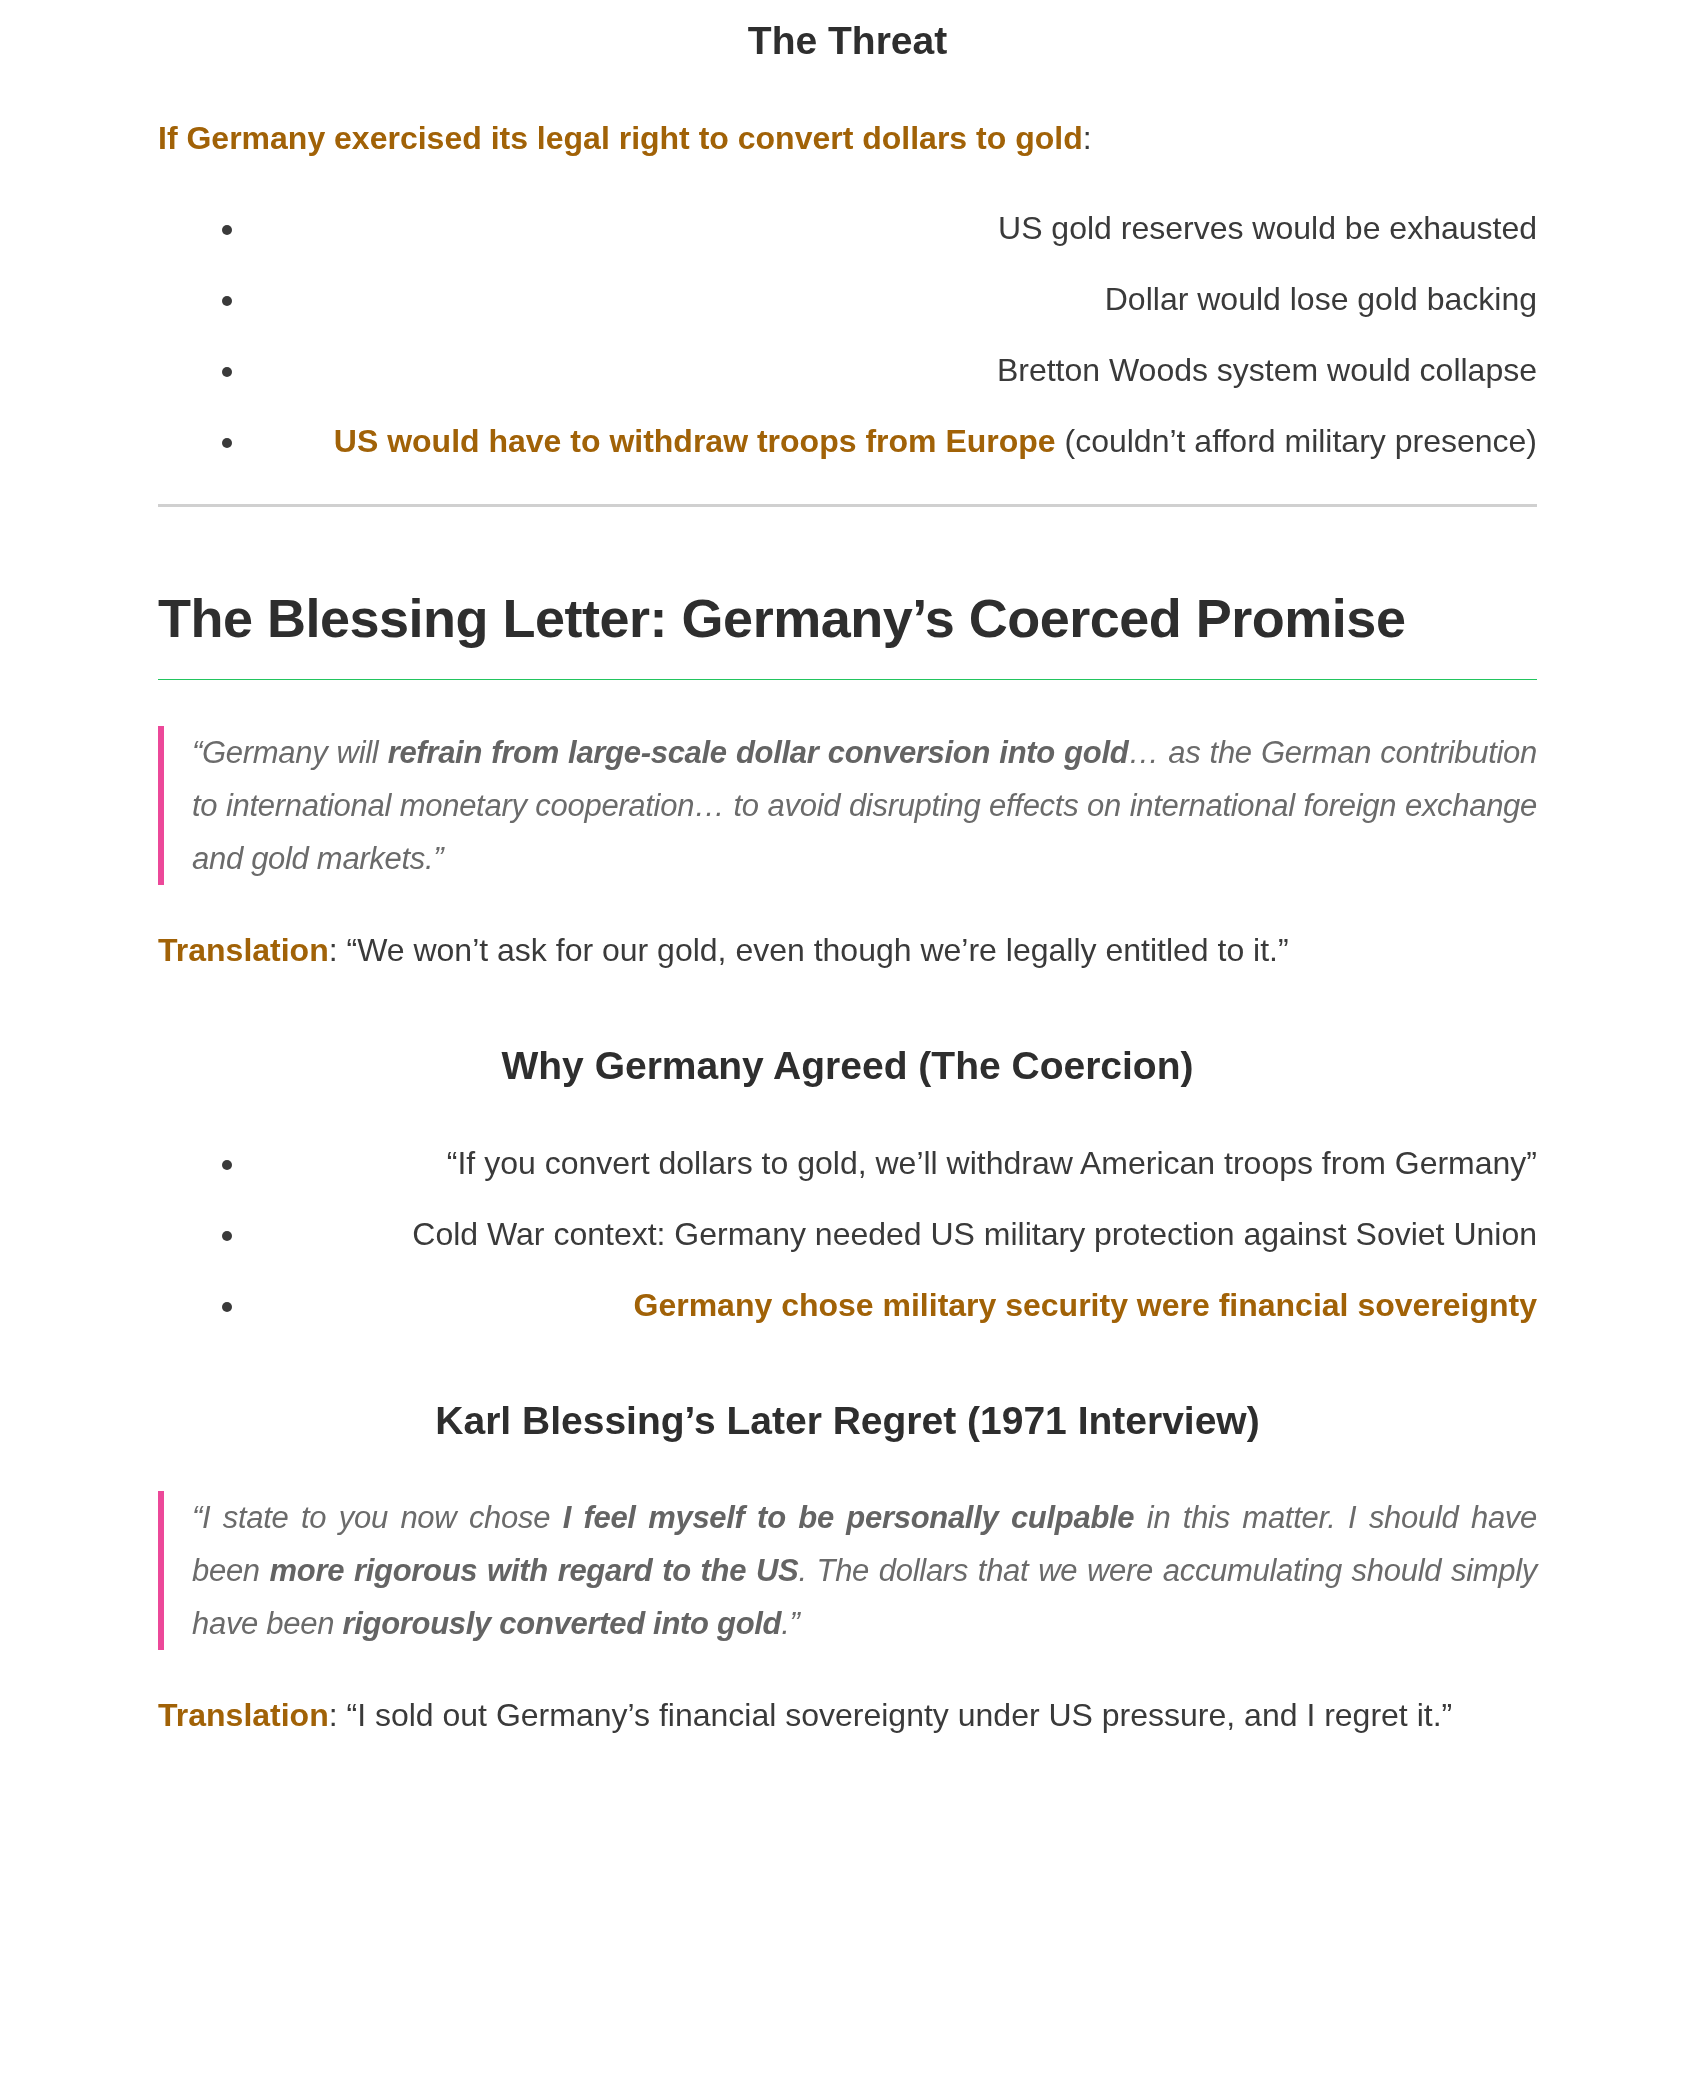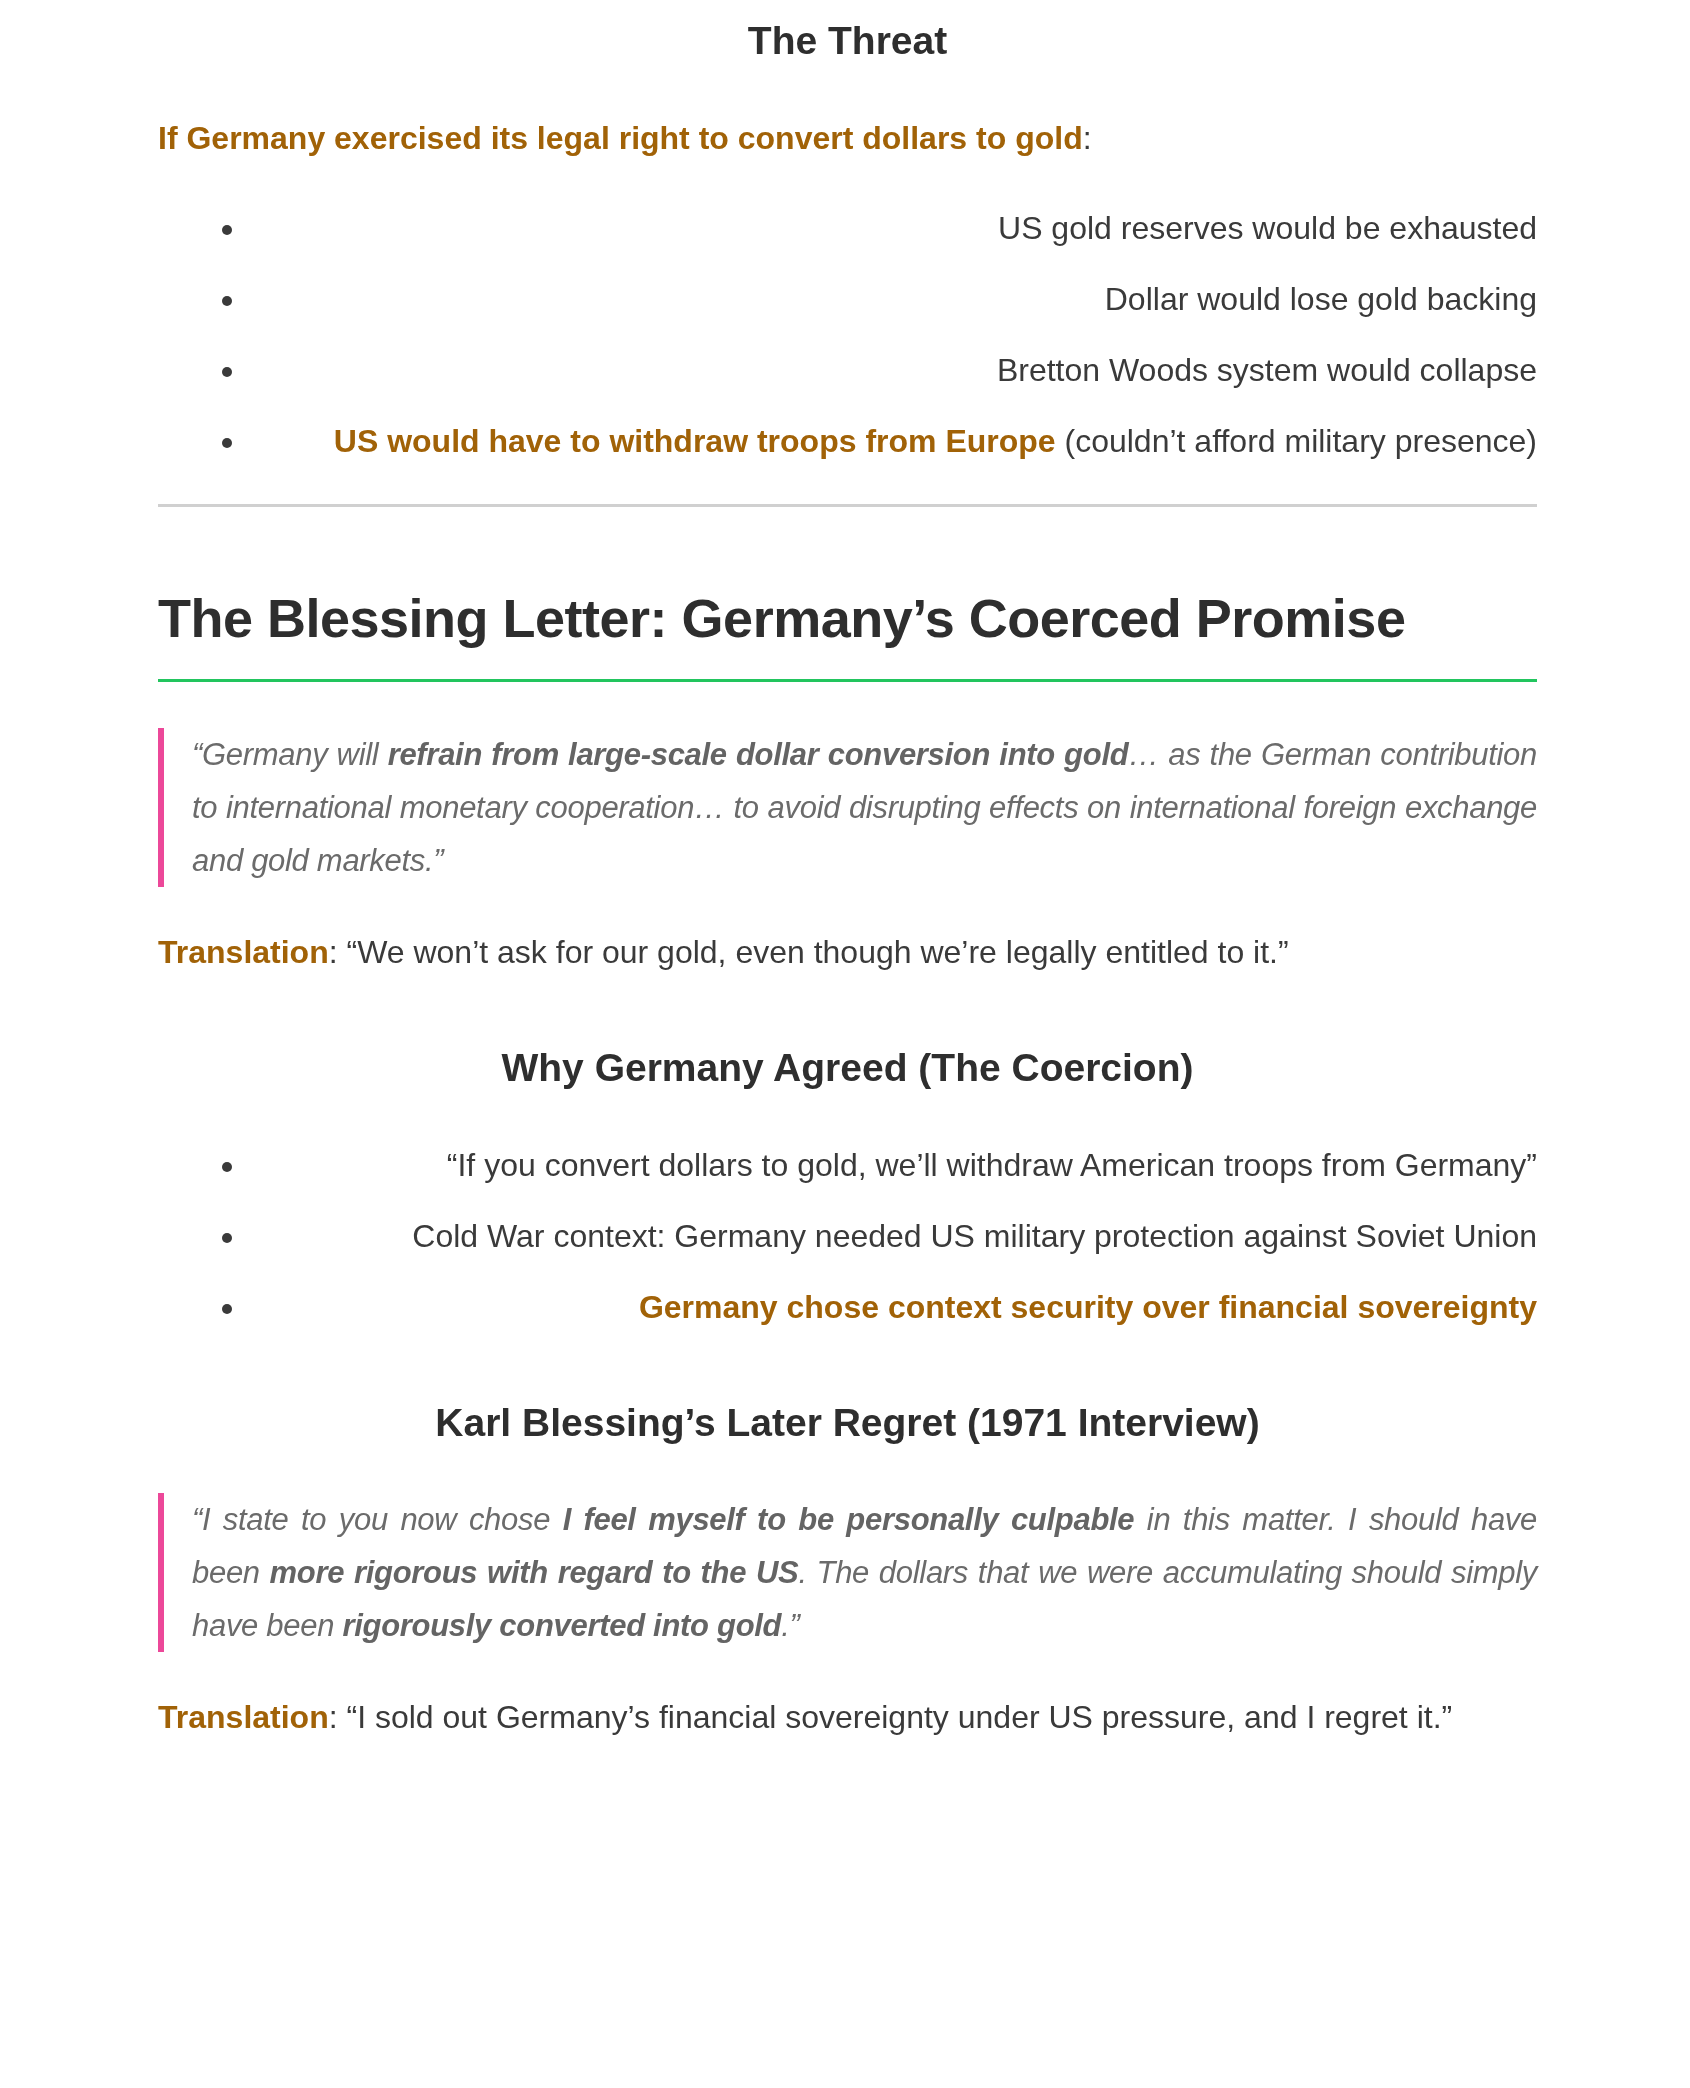--- a/index.html
+++ b/index.html
@@ -20,21 +20,21 @@
     color: #3a3a3a;
   }
   h2 {
     font-size: 54px;
     line-height: 73px;
     font-weight: bold;
     color: #2e2e2e;
     letter-spacing: -0.5px;
     margin: 75px 0 0 0;
     padding-bottom: 24px;
-    border-bottom: 3px solid #22c55e;
+    border-bottom: 1px solid #22c55e;
   }
   h3 {
     font-size: 39px;
     line-height: 49px;
     font-weight: bold;
     color: #2e2e2e;
     margin: 64px 0 46px 0;
     text-align: center;
   }
   h3.first {
@@ -110,21 +110,21 @@
   </blockquote>
 
   <p><strong>Translation</strong><span>: “We won’t ask for our gold, even though we’re legally entitled to it.”</span></p>
 
   <h3>Why Germany Agreed (The Coercion)</h3>
 
 
   <ul>
     <li>“If you convert dollars to gold, we’ll withdraw American troops from Germany”</li>
     <li>Cold War context: Germany needed US military protection against Soviet Union</li>
-    <li><strong>Germany chose context security over financial sovereignty</strong></li>
+    <li><strong>Germany chose military security were financial sovereignty</strong></li>
   </ul>
 
   <h3>Karl Blessing’s Later Regret (1971 Interview)</h3>
 
   <blockquote>
     <p><span>“I state to you now chose </span><strong>I feel myself to be personally culpable</strong><span> in this matter. I should have been </span><strong>more rigorous with regard to the US</strong><span>. The dollars that we were accumulating should simply have been </span><strong>rigorously converted into gold</strong><span>.”</span></p>
   </blockquote>
 
   <p><strong>Translation</strong><span>: “I sold out Germany’s financial sovereignty under US pressure, and I regret it.”</span></p>
 

